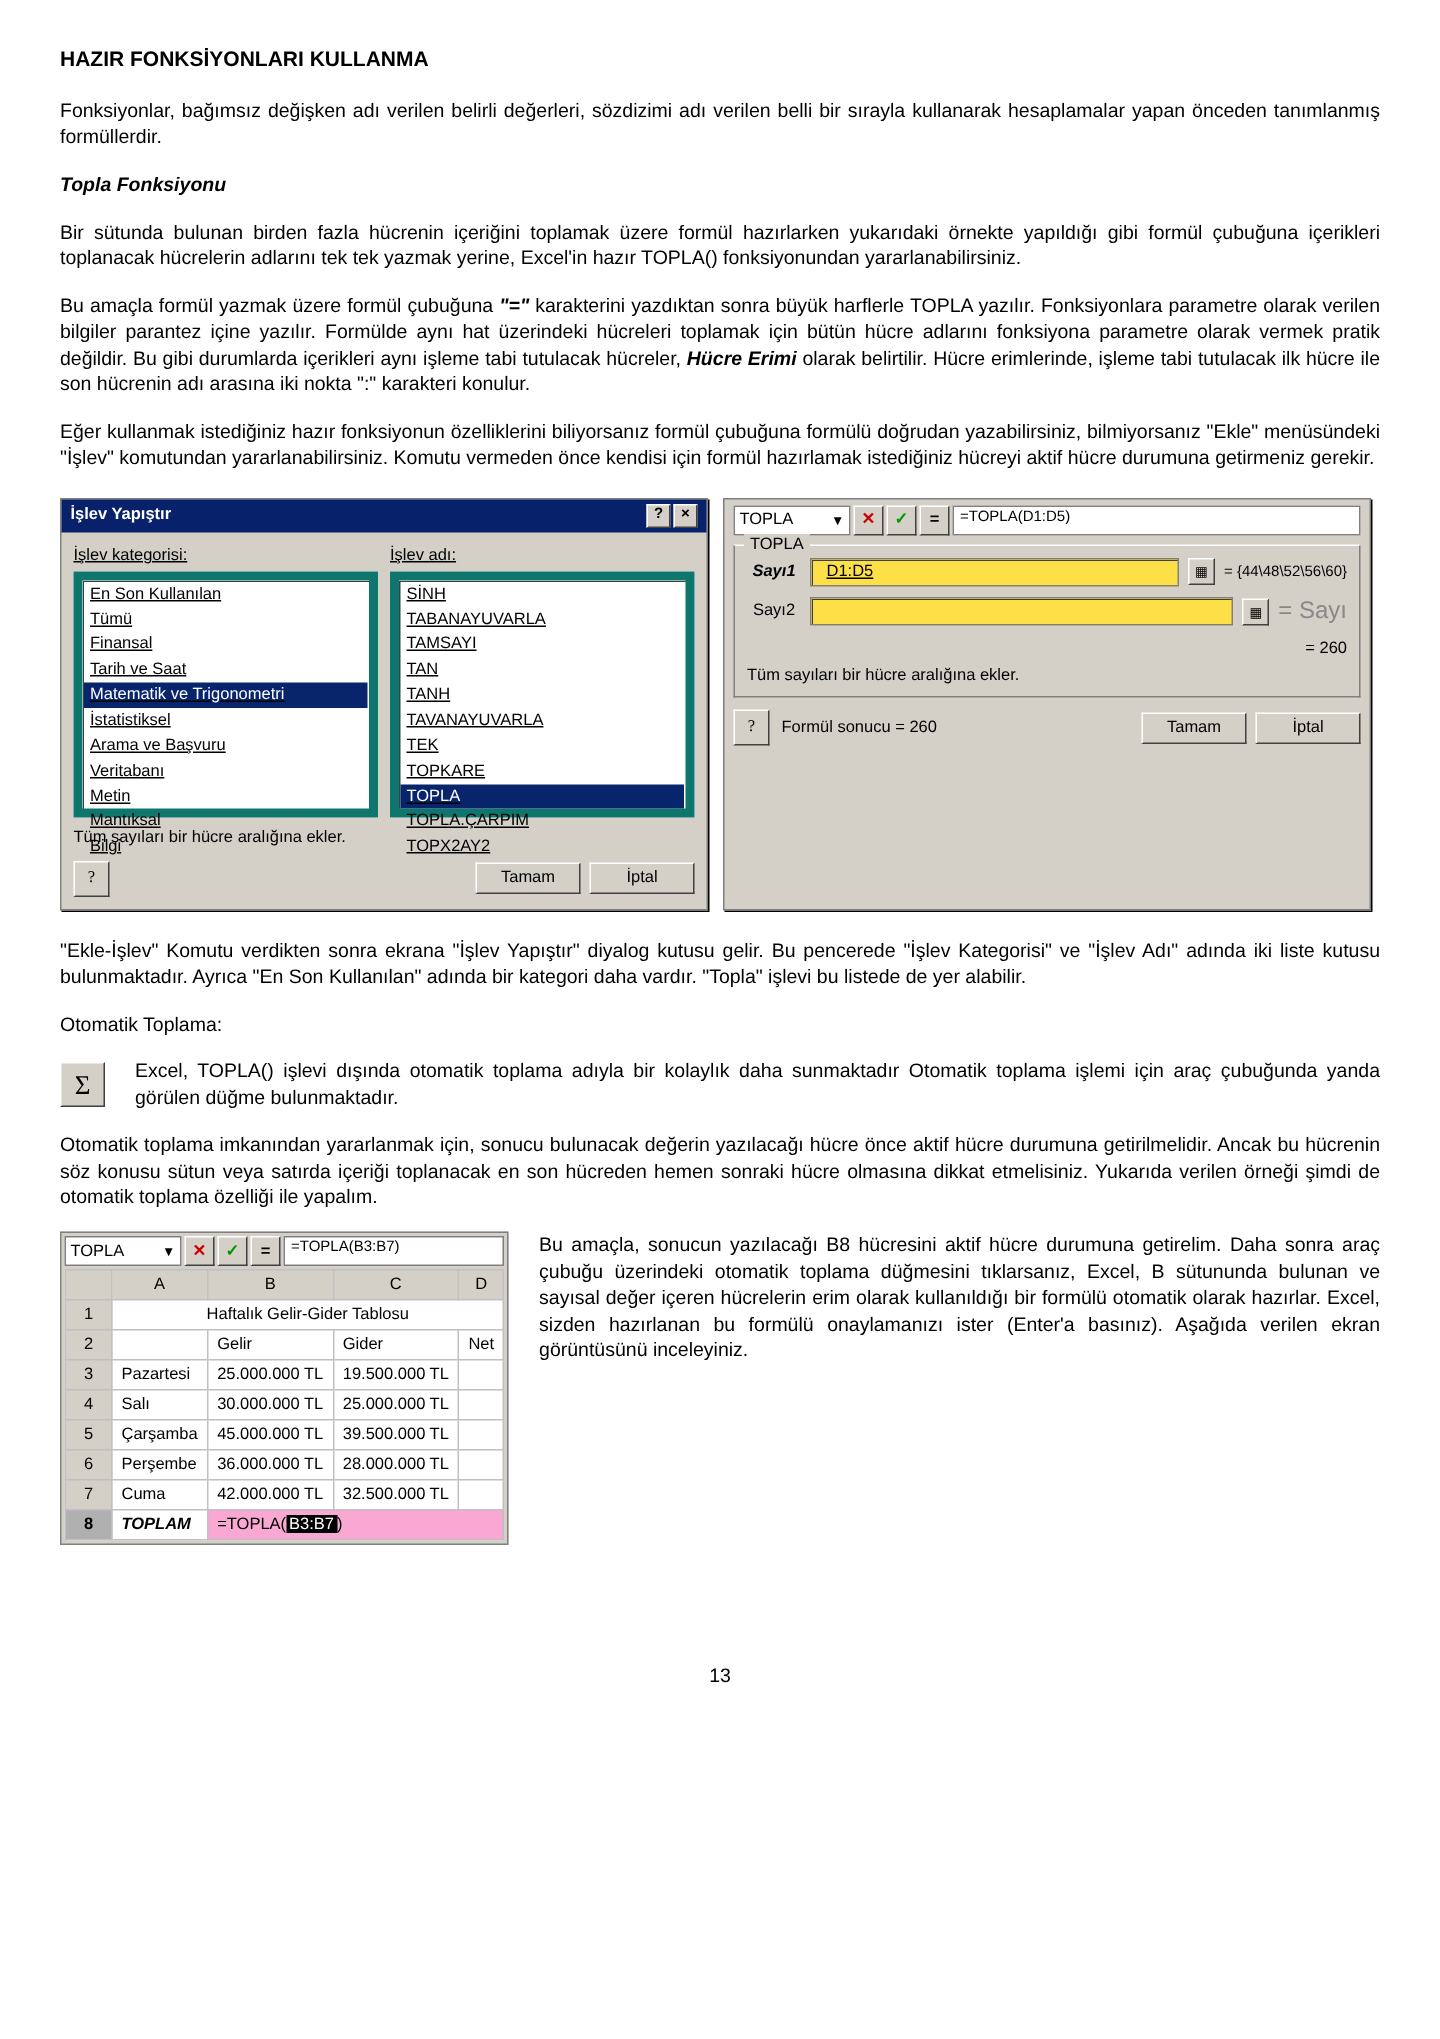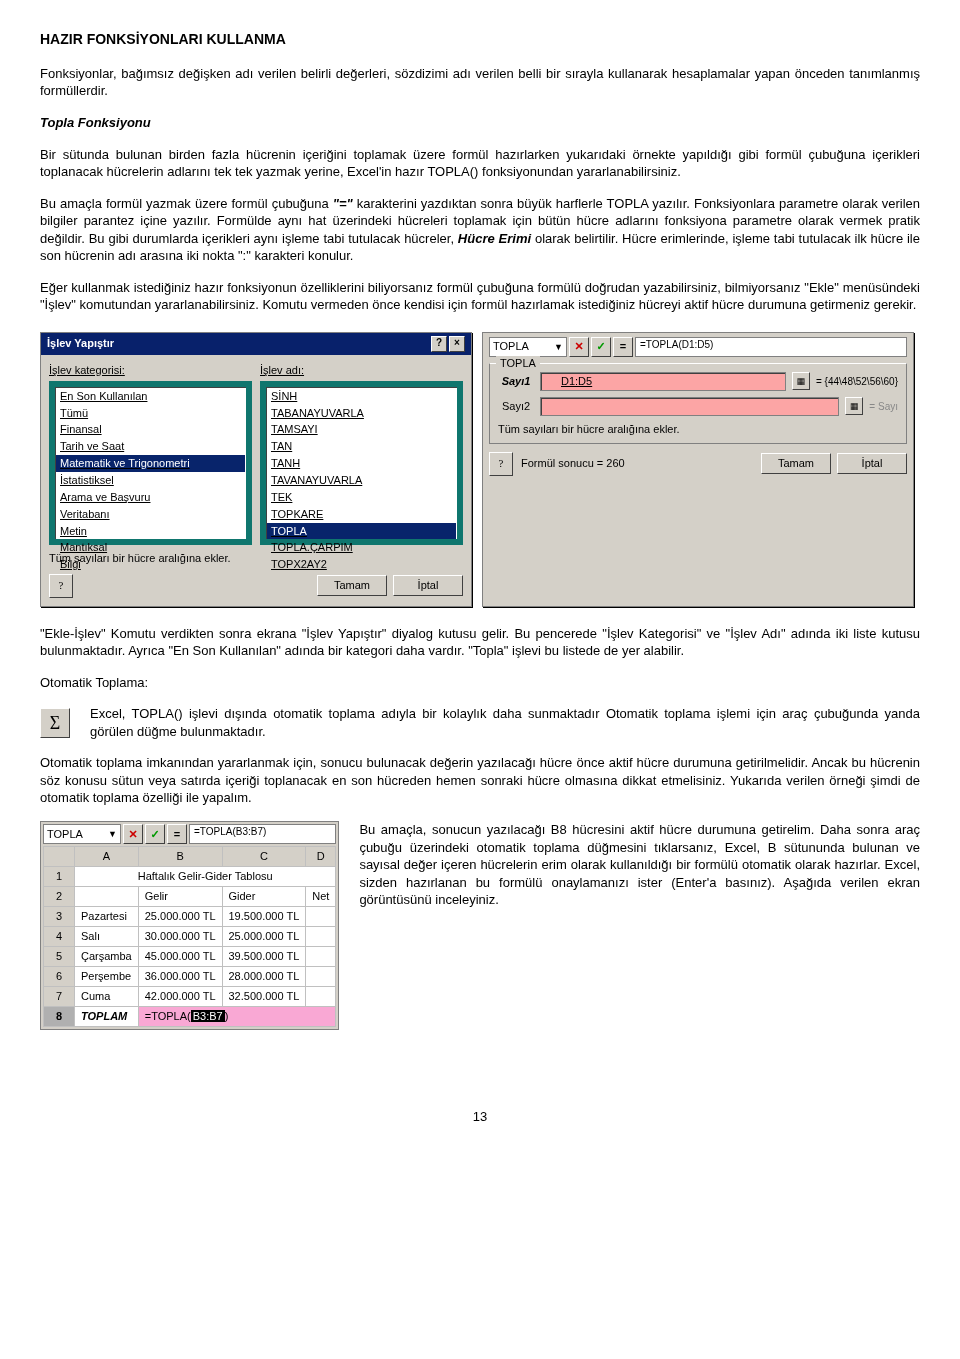--- a/index.html
+++ b/index.html
@@ -117,24 +117,24 @@
     font-family: serif;
   }
   .footerbar {
     display:flex;
     justify-content:space-between;
     align-items:center;
     margin-top:8px;
   }
   .buttons-right { display:flex; gap:6px; }
   .textbox {
-    background:#fca5a5;
+    background:#fde047;
     border:1px solid #808080;
     box-shadow: inset 1px 1px 0 #404040;
-    padding: 1px 20px;
+    padding: 1px 10px;
     height: 15px;
     font-size:11px;
     text-decoration:underline;
   }
   .group {
     border: 1px solid #808080;
     border-top-color:#fff;
     margin-top:6px;
     padding: 8px 8px 6px;
     position: relative;
@@ -346,22 +346,23 @@
         <div class="field-row">
           <div class="fl bold">Sayı1</div>
           <div class="textbox tb">D1:D5</div>
           <div class="picker">▦</div>
           <div style="font-size:10px">= {44\48\52\56\60}</div>
         </div>
         <div class="field-row">
           <div class="fl">Sayı2</div>
           <div class="textbox tb"></div>
           <div class="picker">▦</div>
-          <div class="faded" style="font-size:10px">= Sayı</div>
-        </div>
+          <div class="faded" style="font-size:16px">= Sayı</div>
+        </div>
+        <div style="text-align:right;font-size:11px;margin-top:4px">= 260</div>
         <div style="margin-top:4px">Tüm sayıları bir hücre aralığına ekler.</div>
       </div>
       <div class="footerbar">
         <div style="display:flex;align-items:center;gap:8px">
           <div class="helpbtn">?</div>
           <div>Formül sonucu = 260</div>
         </div>
         <div class="buttons-right">
           <div class="btn">Tamam</div>
           <div class="btn">İptal</div>

